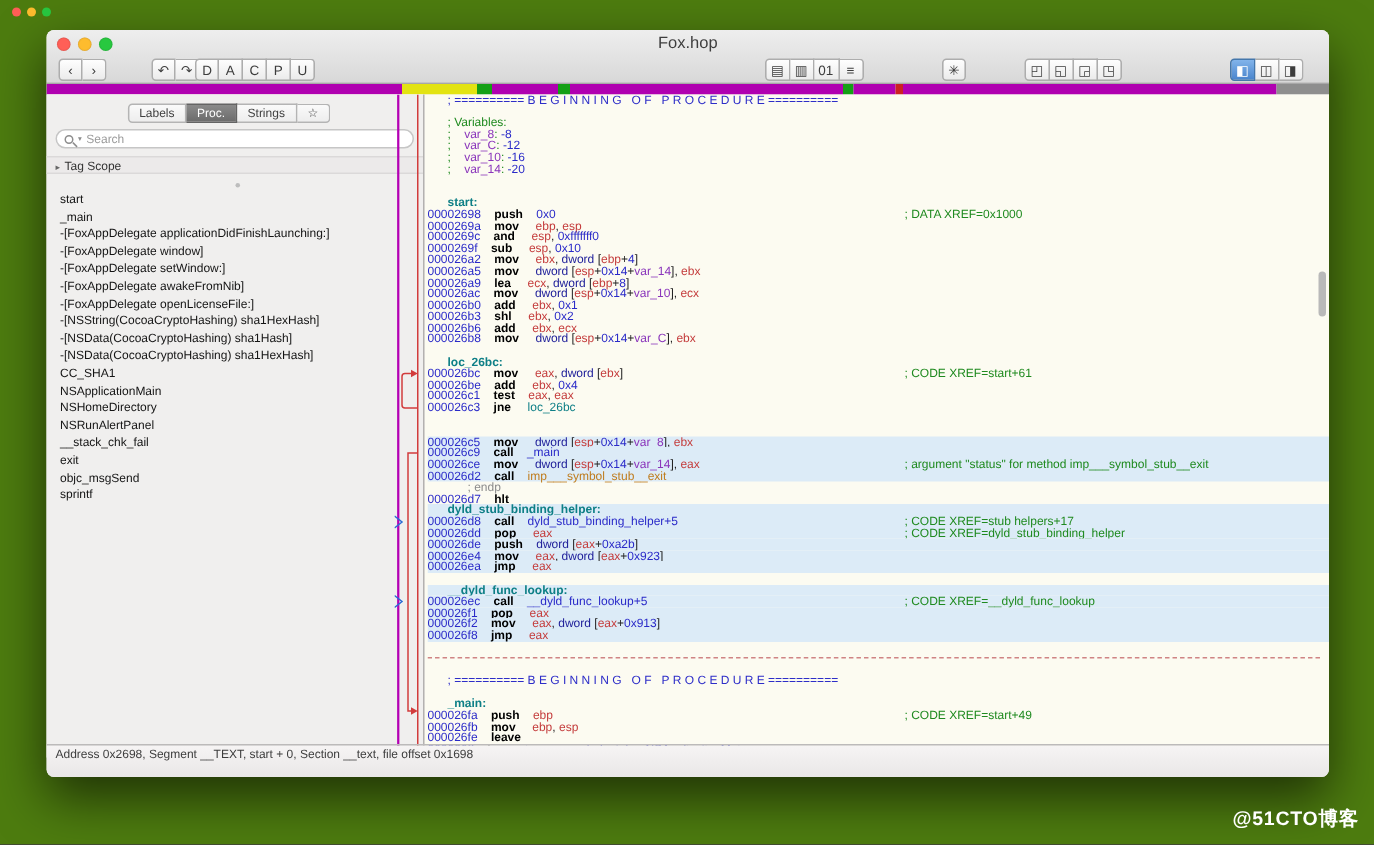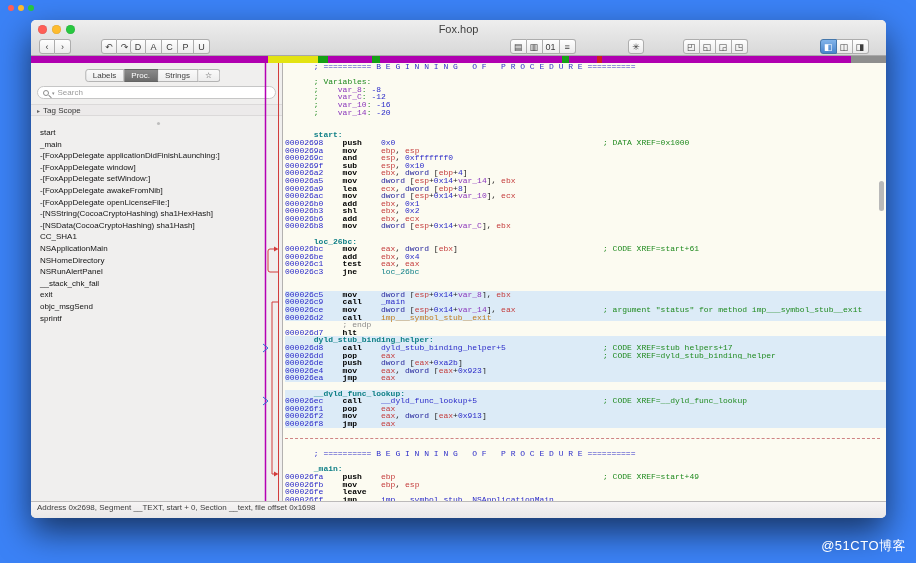--- a/index.html
+++ b/index.html
@@ -1,17 +1,17 @@
 <!DOCTYPE html>
 <html><head>
 <meta charset="utf-8">
 <style>
   *{margin:0;padding:0;box-sizing:border-box}
   html,body{width:916px;height:563px;overflow:hidden;background:#000;font-family:"Liberation Sans",sans-serif}
-  .stage{position:relative;width:916px;height:563px;background:#3b82f6}
+  .stage{position:relative;width:916px;height:563px;background:#4d7c0f}
 
   
   .screen-lights{position:absolute;left:8px;top:5px;display:flex;gap:4px}
   .sdot{width:6px;height:6px;border-radius:50%;display:inline-block}
 
   
   .window{position:absolute;left:31px;top:20px;width:855px;height:498px;border-radius:5px;overflow:hidden;
           background:#f0efee;box-shadow:0 14px 34px rgba(0,0,0,.6)}
   .chrome{position:absolute;left:0;top:0;width:855px;height:36px;background:linear-gradient(#eeeeee,#d8d8d8);border-bottom:1px solid #a8a8a8}
   .titlebar{position:absolute;left:0;top:0;width:100%;height:18px}
@@ -58,34 +58,34 @@
   .tri{color:#666;font-size:6px;margin-right:3px}
   .resize-dot{position:absolute;left:50%;top:59px;width:3px;height:3px;border-radius:50%;background:#bdbdbd}
   .sb-items{position:absolute;left:0;top:64px;width:100%;overflow:hidden}
   .sb-item{font-size:8px;line-height:11.6px;padding-left:9px;color:#141414;white-space:nowrap;overflow:hidden}
 
   
   .gutter{position:absolute;left:232px;top:0;width:22px;height:100%}
 
   
   .listing{position:absolute;left:254px;top:0;right:0;height:100%;overflow:hidden}
-  .asm-line{position:relative;height:7.6px;font-family:Liberation Mono, monospace;font-size:8px;line-height:7.7px;white-space:pre}
+  .asm-line{position:relative;height:7.6px;font-family:Liberation Sans, sans-serif;font-size:8px;line-height:7.7px;white-space:pre}
   .row-b{background:#dcebf7}
   .row-dash::after{content:"";position:absolute;left:0;right:6px;top:3px;border-top:1px dashed #cf8484}
   .asm-cmt{position:absolute;left:318px;top:0;white-space:pre}
   .tk-mn{font-weight:bold}
   .tk-lbl{font-weight:bold}
   .scroll-thumb{position:absolute;right:2px;top:118px;width:5px;height:30px;border-radius:3px;background:#b9b9b9}
 
   
-  .statusbar{position:absolute;left:0;bottom:0;width:100%;height:17px;background:linear-gradient(#f6f4f4,#e9e7e7);
+  .statusbar{position:absolute;left:0;bottom:0;width:100%;height:22px;background:linear-gradient(#f6f4f4,#e9e7e7);
              border-top:1px solid #bcbaba;font-size:8px;line-height:12px;color:#3d3d3d;padding-left:6px;white-space:nowrap}
 
   
-  .watermark{position:absolute;right:10px;bottom:8px;color:#fff;font-size:13px;font-weight:normal;letter-spacing:.5px}
+  .watermark{position:absolute;right:10px;bottom:8px;color:#fff;font-size:13px;font-weight:bold;letter-spacing:.5px}
 </style>
 <style>.tk-addr{color:#2a2ac8}
 .tk-mn{color:#000000}
 .tk-reg{color:#c43c3c}
 .tk-num{color:#2a2ac8}
 .tk-kw{color:#20209a}
 .tk-var{color:#8a35bb}
 .tk-varc{color:#8a35bb}
 .tk-lbl{color:#0e7f86}
 .tk-lblref{color:#0e7f86}
@@ -191,20 +191,21 @@
         <div class="sb-items" id="sb-items">
             <div class="sb-item">start</div>
             <div class="sb-item">_main</div>
             <div class="sb-item">-[FoxAppDelegate applicationDidFinishLaunching:]</div>
             <div class="sb-item">-[FoxAppDelegate window]</div>
             <div class="sb-item">-[FoxAppDelegate setWindow:]</div>
             <div class="sb-item">-[FoxAppDelegate awakeFromNib]</div>
             <div class="sb-item">-[FoxAppDelegate openLicenseFile:]</div>
             <div class="sb-item">-[NSString(CocoaCryptoHashing) sha1HexHash]</div>
             <div class="sb-item">-[NSData(CocoaCryptoHashing) sha1Hash]</div>
+            <div class="sb-item">-[NSData(CocoaCryptoHashing) sha1HexHash]</div>
             <div class="sb-item">CC_SHA1</div>
             <div class="sb-item">NSApplicationMain</div>
             <div class="sb-item">NSHomeDirectory</div>
             <div class="sb-item">NSRunAlertPanel</div>
             <div class="sb-item">__stack_chk_fail</div>
             <div class="sb-item">exit</div>
             <div class="sb-item">objc_msgSend</div>
             <div class="sb-item">sprintf</div>
           </div>
       </div>

